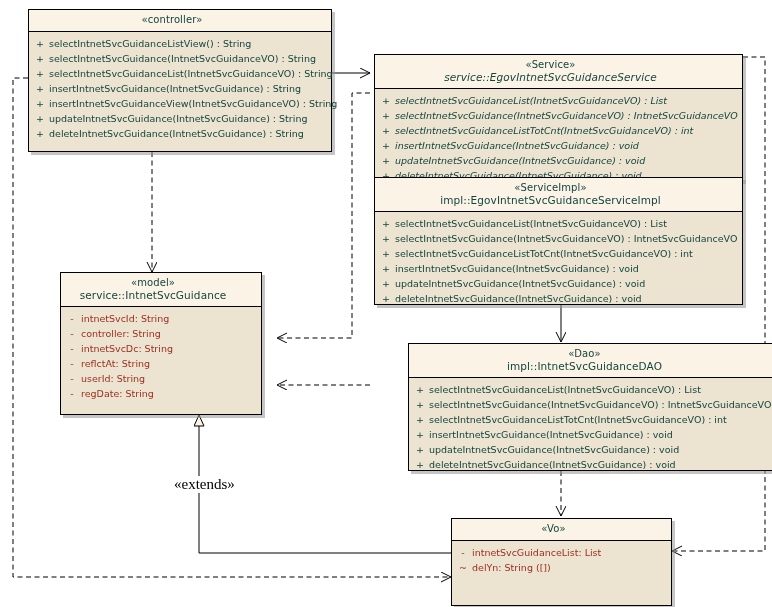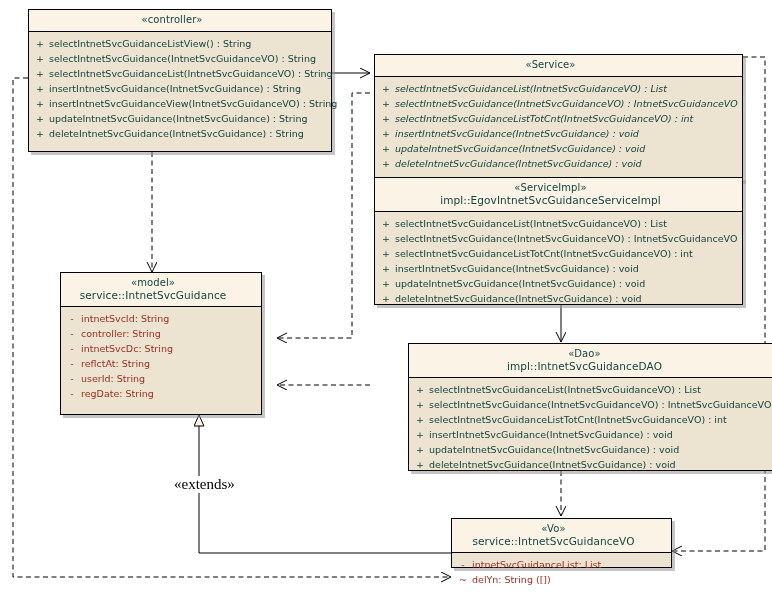--- a/index.html
+++ b/index.html
@@ -158,20 +158,21 @@
       <div class="member">
         <span class="vis">+</span>
         <span class="member-text">deleteIntnetSvcGuidance(IntnetSvcGuidance) : String</span>
       </div>
     </div>
   </div>
 
   <div class="uml-class italic" id="cls-service" style="left:374px;top:6px;width:369px;height:127px;margin-top:48px;">
     <div class="uml-header">
       <span class="stereotype">«Service»</span>
+      <span class="cls-name">service::EgovIntnetSvcGuidanceService</span>
     </div>
     <div class="uml-body ops">
       <div class="member">
         <span class="vis">+</span>
         <span class="member-text">selectIntnetSvcGuidanceList(IntnetSvcGuidanceVO) : List</span>
       </div>
       <div class="member">
         <span class="vis">+</span>
         <span class="member-text">selectIntnetSvcGuidance(IntnetSvcGuidanceVO) : IntnetSvcGuidanceVO</span>
       </div>
@@ -286,24 +287,23 @@
         <span class="vis">-</span>
         <span class="member-text">userId:  String</span>
       </div>
       <div class="member">
         <span class="vis">-</span>
         <span class="member-text">regDate:  String</span>
       </div>
     </div>
   </div>
 
-  <div class="uml-class" id="cls-vo" style="left:451px;top:518px;width:221px;height:50px;">
+  <div class="uml-class" id="cls-vo" style="left:451px;top:518px;width:221px;height:88px;">
     <div class="uml-header">
       <span class="stereotype">«Vo»</span>
-      <span class="cls-name">service::IntnetSvcGuidanceVO</span>
     </div>
     <div class="uml-body attrs">
       <div class="member">
         <span class="vis">-</span>
         <span class="member-text">intnetSvcGuidanceList:  List</span>
       </div>
       <div class="member">
         <span class="vis">~</span>
         <span class="member-text">delYn:  String ([])</span>
       </div>

